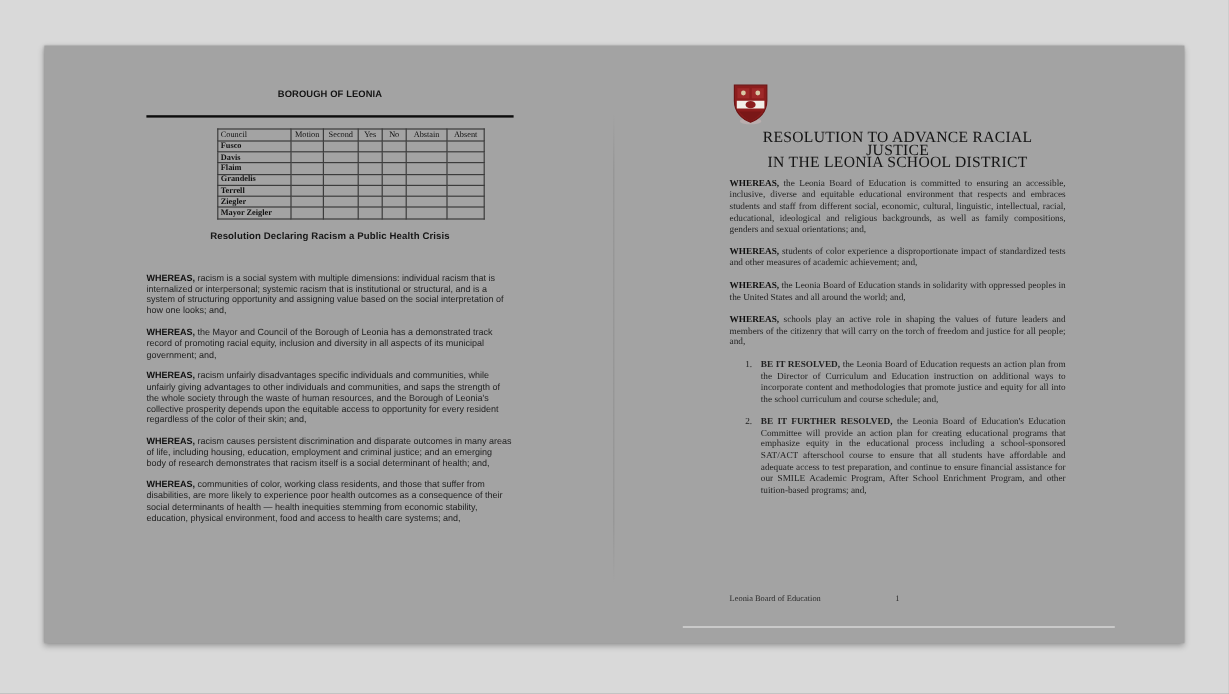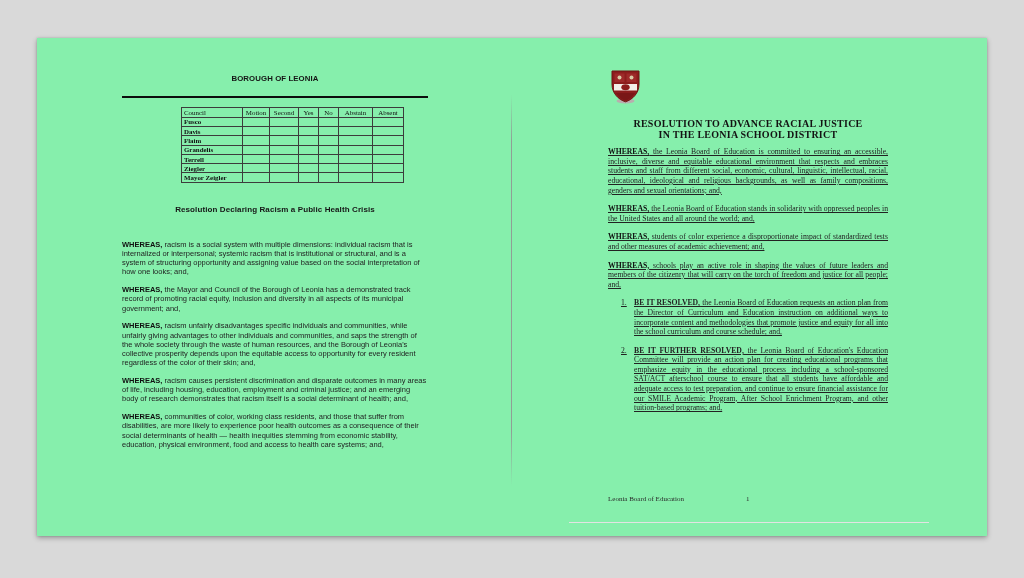--- a/index.html
+++ b/index.html
@@ -6,21 +6,21 @@
   body{
     width:1024px;height:578px;
     background:#d9d9d9;
     overflow:hidden;
     position:relative;
     font-family:"Liberation Sans",sans-serif;
     -webkit-font-smoothing:antialiased;
   }
   .sheet{
     position:absolute;left:37px;top:38px;width:950px;height:498px;
-    background:#86efac;
+    background:#a3a3a3;
     box-shadow:0 2px 5px rgba(0,0,0,0.30), 0 0 2px rgba(0,0,0,0.15);
   }
   .page-divider{
     position:absolute;left:474px;top:56px;width:1px;height:392px;
     background:linear-gradient(to bottom,rgba(150,150,150,0),rgba(145,145,145,0.85) 12%,rgba(145,145,145,0.85) 86%,rgba(150,150,150,0));
   }
   .next-page-edge{
     position:absolute;left:532px;top:484px;width:360px;height:1px;
     background:#e3e3e3;
   }
@@ -43,43 +43,43 @@
   }
   table.vote td,table.vote th{
     border:1px solid #3c3c3c;
     font-size:6.9px;line-height:7px;font-weight:normal;
     height:8.3px;padding:0 2px;text-align:center;vertical-align:middle;
     white-space:nowrap;
   }
   table.vote th.first,table.vote td.name{text-align:left;}
   table.vote td.name{font-weight:bold;}
   .p1-title{
-    margin-top:22px;text-align:center;
+    margin-top:9px;text-align:center;
     font-weight:bold;font-size:8px;color:#161616;letter-spacing:0.1px;
   }
   .p1-body{margin-top:26px;}
   .p1-body p{
     margin:0 0 8.6px 0;
     font-size:7.5px;line-height:9.2px;color:#1e1e1e;
     text-align:left;
   }
   .p1-body p b{color:#101010;}
 
   
   .page2{
     position:absolute;left:571px;top:32px;width:280px;
     font-family:"Liberation Serif",serif;color:#222;
   }
   .crest{margin-left:2px;display:block;}
   .p2-title{
-    margin-top:14px;text-align:center;
-    font-weight:bold;font-size:10px;line-height:10.6px;
+    margin-top:4px;text-align:center;
+    font-weight:normal;font-size:13px;line-height:10.6px;
     letter-spacing:0.25px;color:#131313;
   }
-  .p2-body{margin-top:7px;text-decoration:underline;}
+  .p2-body{margin-top:7px;}
   .p2-body p{
     margin:0 0 9px 0;
     font-size:7.7px;line-height:9.6px;
     text-align:justify;text-justify:inter-word;
   }
   .p2-body p b{color:#101010;}
   .res-list{margin-top:1px;}
   .res-item{display:flex;margin:0 0 9px 0;}
   .res-num{
     flex:0 0 13px;margin-left:13px;
@@ -223,22 +223,22 @@
       <path d="M6 23 c3 4.5 6.5 6.8 9.5 7.8 c3 -1 6.5 -3.3 9.5 -7.8 Z" fill="#7a1717"></path>
     </svg>
 
     <div class="p2-title">
       <div>RESOLUTION TO ADVANCE RACIAL JUSTICE</div>
       <div>IN THE LEONIA SCHOOL DISTRICT</div>
     </div>
 
     <div class="p2-body">
       <p><b>WHEREAS,</b><span> the Leonia Board of Education is committed to ensuring an accessible, inclusive, diverse and equitable educational environment that respects and embraces students and staff from different social, economic, cultural, linguistic, intellectual, racial, educational, ideological and religious backgrounds, as well as family compositions, genders and sexual orientations; and,</span></p>
+      <p><b>WHEREAS,</b><span> students of color experience a disproportionate impact of standardized tests and other measures of academic achievement; and,</span></p>
       <p><b>WHEREAS,</b><span> the Leonia Board of Education stands in solidarity with oppressed peoples in the United States and all around the world; and,</span></p>
-      <p><b>WHEREAS,</b><span> students of color experience a disproportionate impact of standardized tests and other measures of academic achievement; and,</span></p>
       <p><b>WHEREAS,</b><span> schools play an active role in shaping the values of future leaders and members of the citizenry that will carry on the torch of freedom and justice for all people; and,</span></p>
 
       <div class="res-list">
         <div class="res-item">
           <span class="res-num">1.</span>
           <div class="res-text"><b>BE IT RESOLVED,</b><span> the Leonia Board of Education requests an action plan from the Director of Curriculum and Education instruction on additional ways to incorporate content and methodologies that promote justice and equity for all into the school curriculum and course schedule; and,</span></div>
         </div>
         <div class="res-item">
           <span class="res-num">2.</span>
           <div class="res-text"><b>BE IT FURTHER RESOLVED,</b><span> the Leonia Board of Education's Education Committee will provide an action plan for creating educational programs that emphasize equity in the educational process including a school-sponsored SAT/ACT afterschool course to ensure that all students have affordable and adequate access to test preparation, and continue to ensure financial assistance for our SMILE Academic Program, After School Enrichment Program, and other tuition-based programs; and,</span></div>

